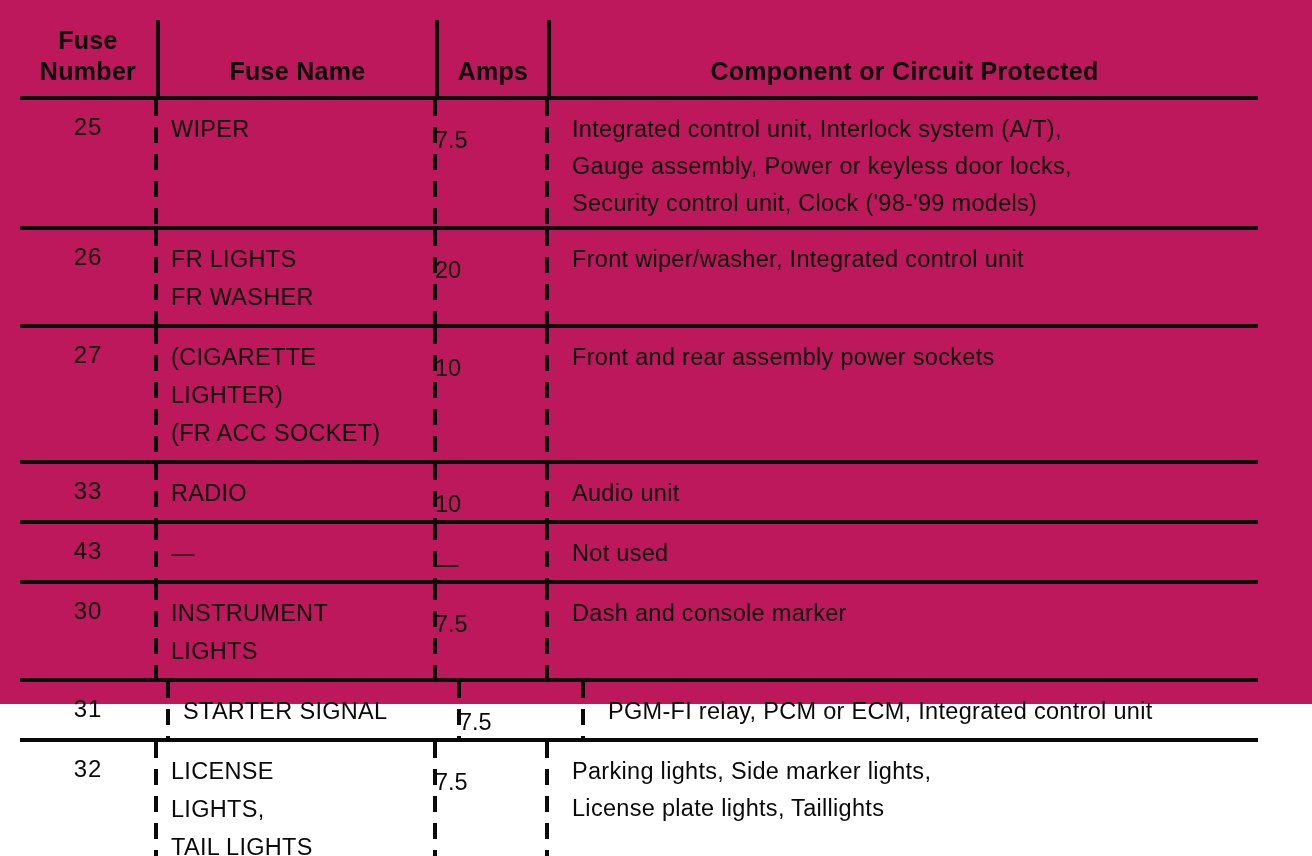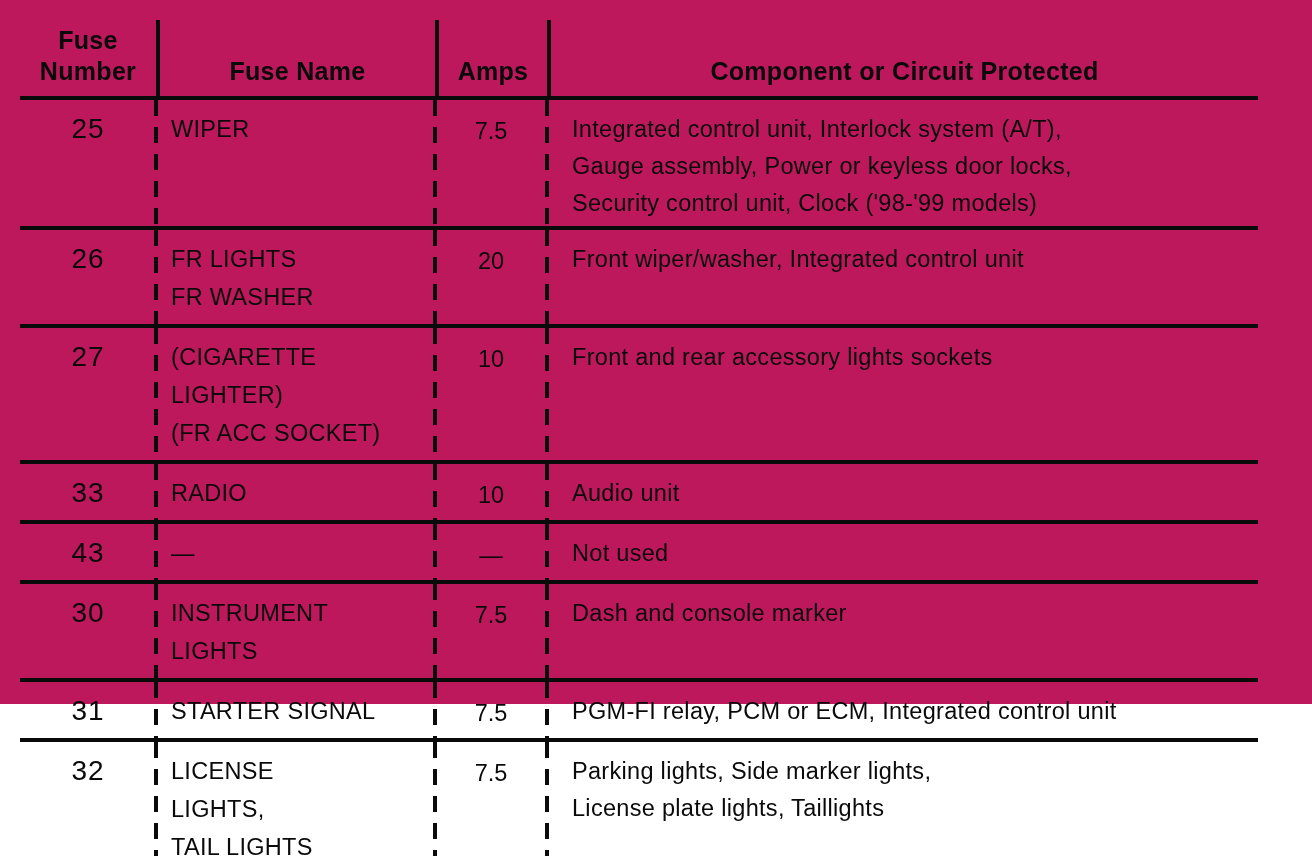--- a/index.html
+++ b/index.html
@@ -64,52 +64,52 @@
     font-weight: bold;
     font-size: 25px;
     line-height: 31px;
     padding-bottom: 9px;
     white-space: pre-line;
     letter-spacing: 0.3px;
   }
 
   .cell-num {
     text-align: center;
-    font-size: 28px;
+    font-size: 24px;
     padding-top: 13px;
     letter-spacing: 1px;
   }
   .cell-name {
     font-size: 23.5px;
     line-height: 38px;
     padding: 10px 8px 8px 15px;
     white-space: pre-line;
     letter-spacing: 0.3px;
   }
   .cell-amps {
-    text-align: center;
+    text-align: left;
     font-size: 23.5px;
-    padding-top: 18px;
+    padding-top: 27px;
   }
   .cell-comp {
     font-size: 23.5px;
     line-height: 37px;
     padding: 11px 10px 4px 25px;
     white-space: pre-line;
     letter-spacing: 0.3px;
   }
 
   
   .r0 { min-height: 112px; }
   .r1 { min-height: 84px;  }
   .r2 { min-height: 119px; }
   .r3 { min-height: 52px;  }
   .r4 { min-height: 50px;  }
   .r5 { min-height: 83px;  }
-  .r6 { min-height: 50px;  }
+  .r6 { min-height: 50px; gap: 12px;  }
   .r7 { min-height: 114px; }
 </style>
 </head>
 <body>
 
 <div class="page">
   <div class="fuse-table">
 
     <div class="row header">
       <div class="cell hcell">Fuse
@@ -135,21 +135,21 @@
       <div class="cell cell-amps">20</div>
       <div class="cell cell-comp">Front wiper/washer, Integrated control unit</div>
     </div>
 
     <div class="row body r2">
       <div class="cell cell-num">27</div>
       <div class="cell cell-name">(CIGARETTE
 LIGHTER)
 (FR ACC SOCKET)</div>
       <div class="cell cell-amps">10</div>
-      <div class="cell cell-comp">Front and rear accessory lights sockets</div>
+      <div class="cell cell-comp">Front and rear assembly power sockets</div>
     </div>
 
     <div class="row body r3">
       <div class="cell cell-num">33</div>
       <div class="cell cell-name">RADIO</div>
       <div class="cell cell-amps">10</div>
       <div class="cell cell-comp">Audio unit</div>
     </div>
 
     <div class="row body r4">

